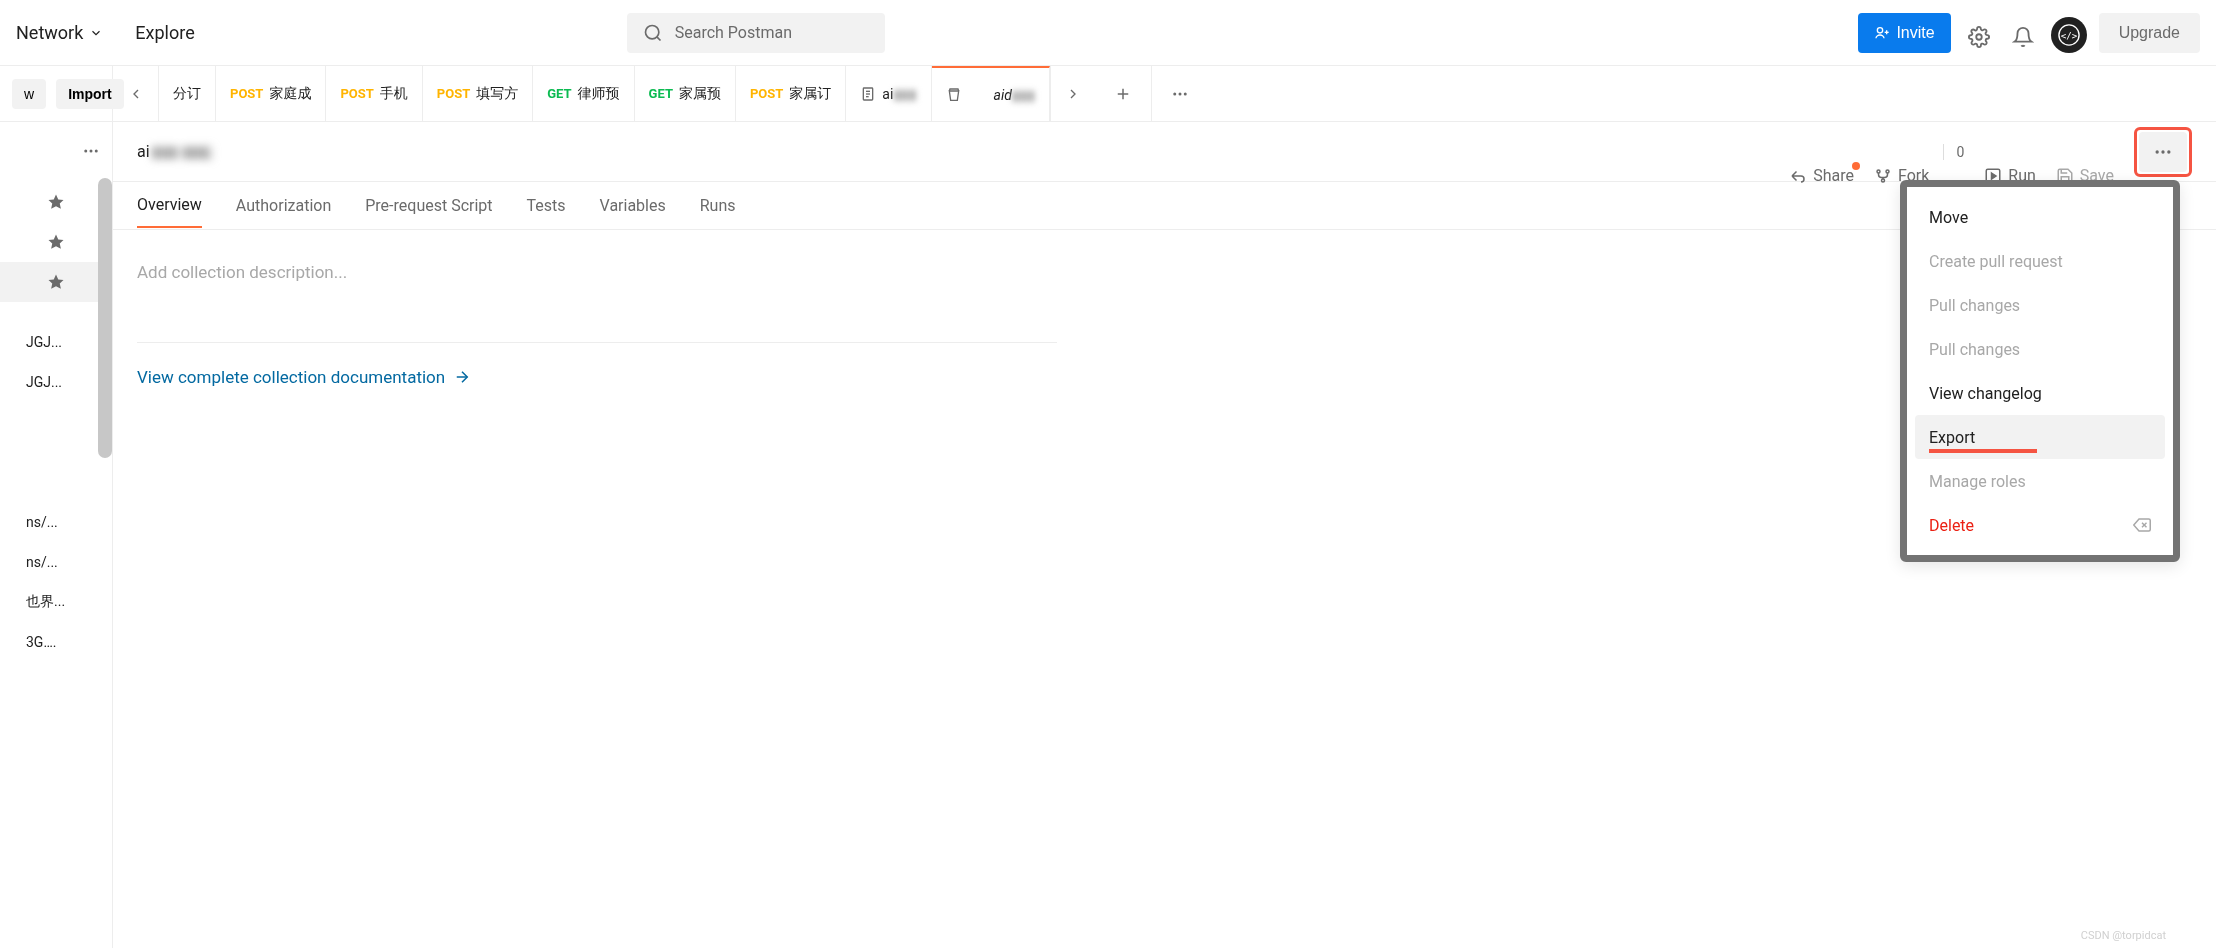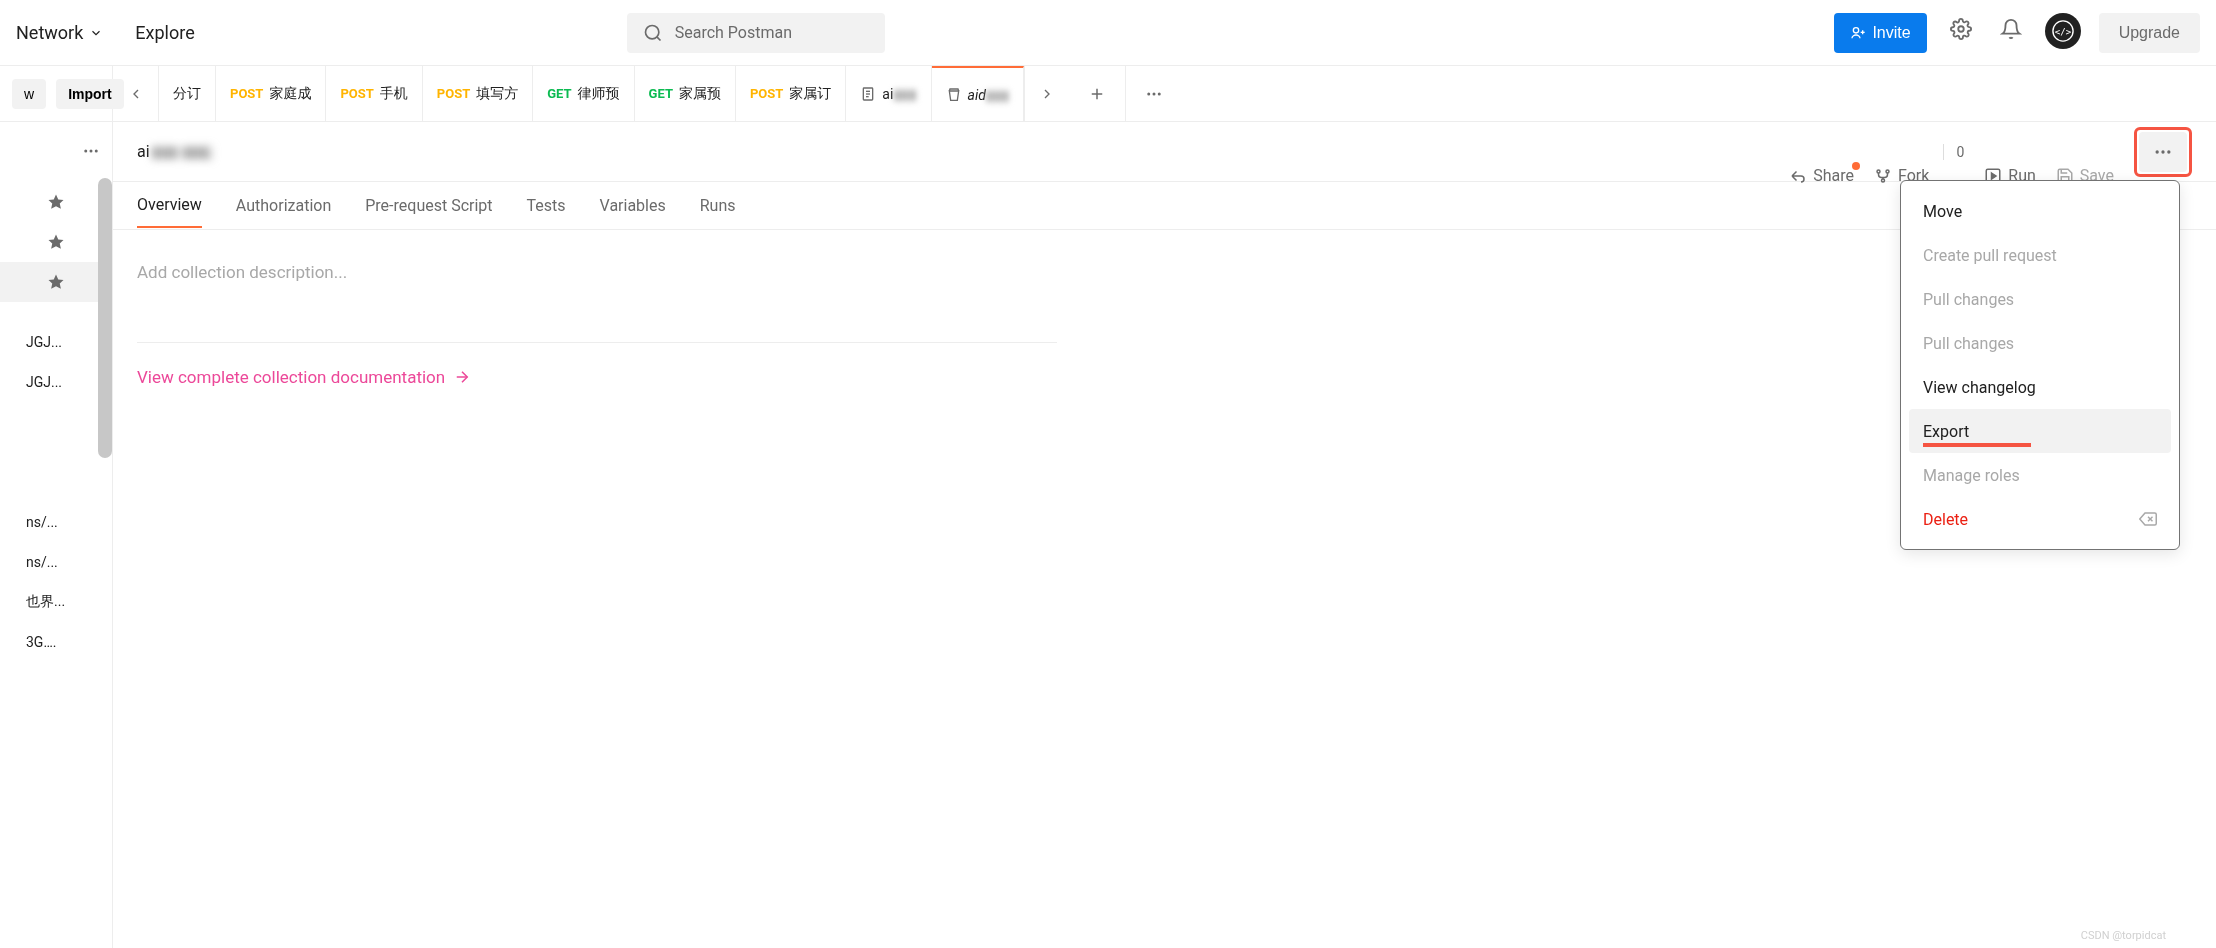--- a/index.html
+++ b/index.html
@@ -4,42 +4,42 @@
   <style>
     * { box-sizing: border-box; margin: 0; padding: 0; }
     body { font-family: -apple-system, BlinkMacSystemFont, "Segoe UI", Roboto, sans-serif; font-size: 14px; color: #212121; background: #fff; overflow: hidden; }
     
     
     .top-header { display: flex; align-items: center; height: 66px; padding: 0 16px; border-bottom: 1px solid #ededed; }
     .nav-link { display: flex; align-items: center; font-size: 18px; color: #212121; margin-right: 32px; cursor: pointer; }
     .chevron-down { margin-left: 6px; }
     .search-box { display: flex; align-items: center; background: #f2f2f2; border-radius: 4px; height: 40px; width: 258px; padding: 0 16px; margin-left: 400px; color: #6b6b6b; font-size: 16px; }
     .search-box svg { margin-right: 12px; }
-    .top-right { margin-left: auto; display: flex; align-items: flex-start; gap: 18px; }
+    .top-right { margin-left: auto; display: flex; align-items: flex-end; gap: 12px; }
     .invite-btn { display: flex; align-items: center; background: #097bed; color: #fff; border: none; border-radius: 4px; height: 40px; padding: 0 16px; font-size: 16px; cursor: pointer; gap: 6px; }
     .icon-btn { width: 32px; height: 32px; display: flex; align-items: center; justify-content: center; cursor: pointer; color: #6b6b6b; }
     .avatar-circle { width: 36px; height: 36px; border-radius: 50%; background: #212121; display: flex; align-items: center; justify-content: center; cursor: pointer; }
     .upgrade-btn { background: #f2f2f2; border: none; height: 40px; padding: 0 20px; border-radius: 4px; color: #6b6b6b; font-size: 16px; cursor: pointer; }
     
     
     .second-bar { display: flex; height: 56px; border-bottom: 1px solid #ededed; }
     .left-actions { display: flex; align-items: center; padding: 0 12px; gap: 10px; border-right: 1px solid #ededed; width: 113px; }
     .left-btn { background: #f2f2f2; border: none; border-radius: 4px; padding: 7px 12px; font-size: 14px; cursor: pointer; }
     .left-btn.import { font-weight: 600; }
     
     .tabs-container { display: flex; align-items: stretch; flex: 1; overflow: hidden; }
     .tab-nav-btn { width: 46px; display: flex; align-items: center; justify-content: center; cursor: pointer; color: #6b6b6b; border-right: 1px solid #ededed; }
     .tab-nav-btn.right { border-left: 1px solid #ededed; border-right: none; }
     .tab { display: flex; align-items: center; padding: 0 14px; border-right: 1px solid #ededed; font-size: 14px; white-space: nowrap; cursor: pointer; position: relative; }
     .tab.active { border-top: 2px solid #ff6c37; }
     .tab .method { font-weight: 700; margin-right: 6px; font-size: 13px; }
     .method.post { color: #ffb400; }
     .method.get { color: #0cbb52; }
     .tab .doc-icon, .tab .coll-icon { margin-right: 6px; color: #6b6b6b; }
-    .tab.active .label { font-style: italic; }
+    .tab.active .label { font-style: italic; margin-left: 26px; }
     .tab .blur { filter: blur(3px); color: #999; }
     
     .tab-action { width: 56px; display: flex; align-items: center; justify-content: center; border-right: 1px solid #ededed; cursor: pointer; color: #6b6b6b; }
     
     .env-selector { display: flex; align-items: center; padding: 0 24px; width: 320px; justify-content: space-between; color: #6b6b6b; font-size: 16px; }
     
     
     .main-layout { display: flex; height: calc(948px - 66px - 56px); }
     .sidebar { width: 113px; border-right: 1px solid #ededed; display: flex; flex-direction: column; position: relative; }
     .sidebar-top { height: 60px; display: flex; align-items: center; justify-content: flex-end; padding: 0 12px; }
@@ -62,28 +62,28 @@
     .more-btn { width: 48px; height: 40px; background: #f2f2f2; border-radius: 4px; display: flex; align-items: center; justify-content: center; cursor: pointer; }
     .more-highlight { border: 3px solid #f55442; border-radius: 6px; padding: 2px; }
     
     .content-tabs { display: flex; padding: 0 24px; border-bottom: 1px solid #ededed; gap: 34px; height: 48px; align-items: center; }
     .content-tab { color: #6b6b6b; font-size: 16px; cursor: pointer; padding: 12px 0; }
     .content-tab.active { color: #212121; border-bottom: 2px solid #ff6c37; }
     
     .content-body { display: flex; flex: 1; padding: 24px; gap: 40px; position: relative; }
     .body-main { flex: 1; }
     .desc-placeholder { color: #a8a8a8; font-size: 17px; margin-bottom: 52px; padding: 8px 0; }
-    .doc-link { color: #ec4899; font-size: 17px; display: flex; align-items: center; gap: 8px; cursor: pointer; }
+    .doc-link { color: #0369a1; font-size: 17px; display: flex; align-items: center; gap: 8px; cursor: pointer; }
     .body-side { width: 160px; padding-top: 0; }
     .side-label { color: #6b6b6b; font-size: 16px; margin-bottom: 12px; }
     .created-by { display: flex; align-items: center; gap: 12px; margin-bottom: 32px; }
     .created-avatar { width: 36px; height: 36px; border-radius: 50%; background: #ededed; display: flex; align-items: center; justify-content: center; color: #6b6b6b; }
     
     
-    .dropdown { position: absolute; top: 58px; right: 36px; width: 280px; background: #fff; border: 1px solid #737373; border-radius: 6px; box-shadow: 0 4px 16px rgba(0,0,0,0.1); padding: 8px; z-index: 100; }
+    .dropdown { position: absolute; top: 58px; right: 36px; width: 280px; background: #fff; border: 7px solid #737373; border-radius: 6px; box-shadow: 0 4px 16px rgba(0,0,0,0.1); padding: 8px; z-index: 100; }
     .dropdown-item { display: flex; align-items: center; justify-content: space-between; height: 44px; padding: 0 14px; border-radius: 4px; cursor: pointer; font-size: 16px; }
     .dropdown-item.hovered { background: #f2f2f2; }
     .dropdown-item.disabled { color: #a8a8a8; cursor: default; }
     .dropdown-item .shortcut { color: #a8a8a8; font-size: 14px; }
     .dropdown-item.delete { color: #eb2013; }
     .red-underline { position: absolute; height: 4px; background: #f55442; width: 108px; margin-left: 14px; margin-top: -10px; }
     
     .watermark { position: absolute; bottom: 6px; right: 50px; color: #d0d0d0; font-size: 11px; }
     
     svg { flex-shrink: 0; }

